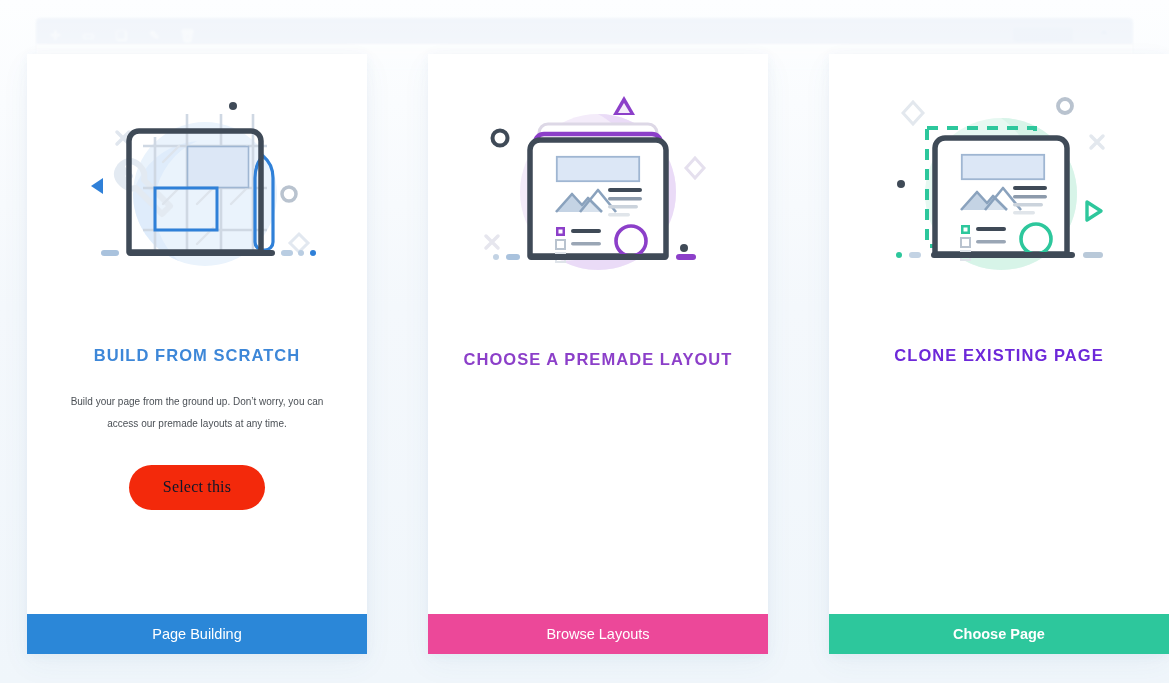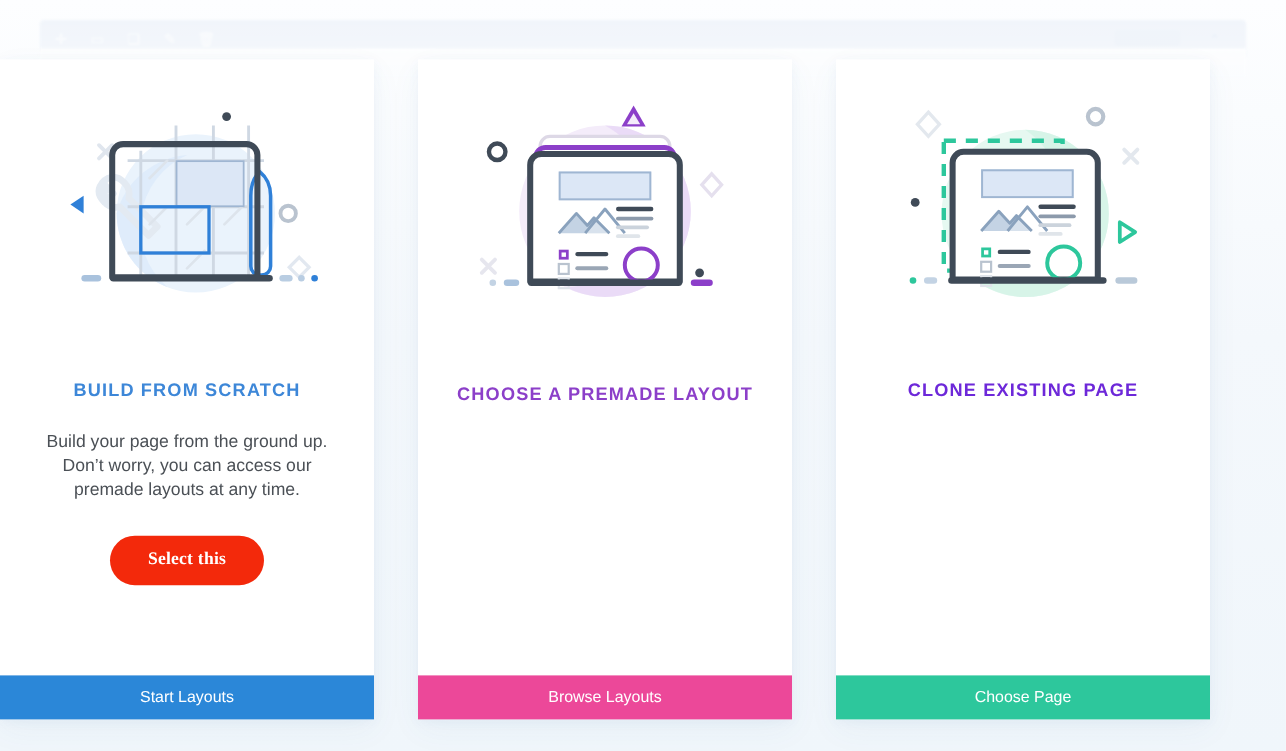--- a/index.html
+++ b/index.html
@@ -73,24 +73,25 @@
     opacity: .9;
     filter: blur(1px);
   }
 
   
   #cards {
     position: absolute;
     left: 0; top: 0;
     width: 1169px; height: 683px;
     display: flex;
-    justify-content: flex-start;
+    justify-content: space-between;
     align-items: flex-start;
     gap: 40px;
     padding-top: 54px;
+    padding-left: 27px;
   }
 
   .card {
     position: relative;
     width: 340px;
     height: 600px;
     background: #ffffff;
     display: flex;
     flex-direction: column;
     box-shadow: 0 2px 10px rgba(68, 110, 160, .055),
@@ -121,55 +122,55 @@
     text-transform: uppercase;
     text-align: center;
     white-space: nowrap;
   }
   .card-title.blue   { color: #3d87d8; }
   .card-title.purple { color: #8c3fc9; margin-top: 36px; }
   .card-title.teal   { color: #6d28d9; }
 
   .card-desc {
     margin-top: 26px;
-    font-size: 16px;
+    font-size: 10px;
     line-height: 22px;
     color: #4b5056;
     text-align: center;
     max-width: 286px;
   }
 
   .select-btn {
     margin-top: 30px;
     background: #f3290b;
-    color: #ffffff;
+    color: #0f172a;
     border: none;
     border-radius: 24px;
     padding: 13px 34px 14px;
     font-family: "Liberation Serif", serif;
     font-size: 16px;
-    font-weight: bold;
+    font-weight: normal;
     cursor: pointer;
     letter-spacing: .2px;
   }
 
   .cta {
     flex: 0 0 auto;
     height: 40px;
     display: flex;
     align-items: center;
     justify-content: center;
     color: #ffffff;
     font-size: 14.5px;
     cursor: pointer;
     user-select: none;
   }
   .cta.blue   { background: #2b87d8; }
   .cta.purple { background: #ec4899; }
-  .cta.teal   { background: #2dc79c; }
+  .cta.teal   { background: #2dc79c; font-weight: bold; }
 
   .spacer { flex: 1 1 auto; }
 </style>
 </head>
 <body>
 
 <div id="stage">
 
   <div id="bg-toolbar">
     <div class="tb-left">
@@ -227,21 +228,21 @@
             <circle cx="234" cy="169" r="3" fill="#b9cde2"></circle>
             <circle cx="246" cy="169" r="3" fill="#2f80d8"></circle>
           </svg>
         </div>
 
         <div class="card-title blue">BUILD FROM SCRATCH</div>
         <div class="card-desc">Build your page from the ground up. Don’t worry, you can access our premade layouts at any time.</div>
         <button class="select-btn">Select this</button>
         <div class="spacer"></div>
       </div>
-      <div class="cta blue">Start Layouts</div>
+      <div class="cta blue">Page Building</div>
     </div>
 
     <div class="card">
       <div class="card-body">
 
         <div class="illus">
           <svg viewBox="0 0 260 230" xmlns="http://www.w3.org/2000/svg">
             <circle cx="130" cy="108" r="78" fill="#f4ecfa"></circle>
             <path d="M130 30a78 78 0 0 1 0 156 78 78 0 0 1-36-9 78 78 0 0 0 36-147z" fill="#e7d8f6" opacity=".85"></path>
             <path d="M156 12 l11 19 h-22z" fill="#8c3fc9"></path>

